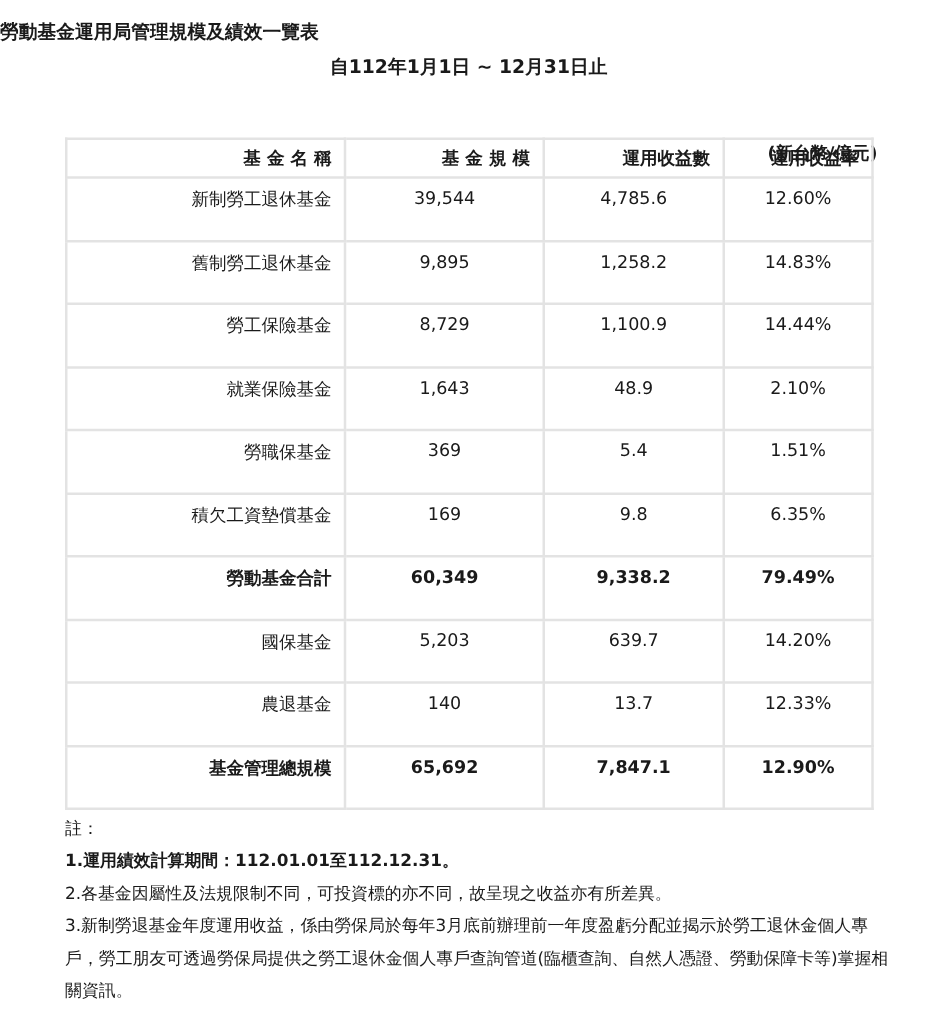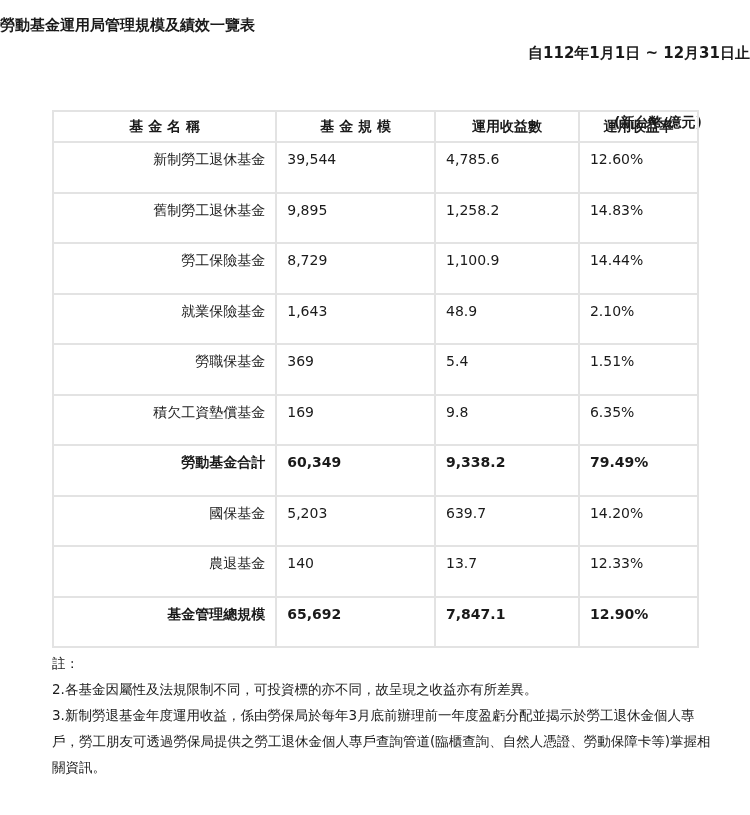--- a/index.html
+++ b/index.html
@@ -1,24 +1,24 @@
 <!DOCTYPE html>
 <html><head>
 <meta charset="utf-8">
 <style>
   html, body { margin:0; padding:0; background:#ffffff; }
   body { width:750px; height:815px; position:relative; font-family:"DejaVu Sans","Liberation Sans",sans-serif; color:#1a1a1a; overflow:hidden; }
   .title { position:absolute; left:0; width:750px; text-align:left; top:16px; font-size:15px; font-weight:bold; }
-  .subtitle { position:absolute; left:0; width:750px; text-align:right; top:44px; font-size:15px; font-weight:bold; }
+  .subtitle { position:absolute; left:0; width:750px; text-align:center; top:44px; font-size:15px; font-weight:bold; }
   .unit { position:absolute; right:48px; top:78px; font-size:14px; font-weight:bold;margin-top:36px; }
   table { position:absolute; left:52px; top:110px; width:647px; border-collapse:collapse; font-size:14px; }
   td, th { border:2px solid #e3e3e3; padding:0 10px;text-align:right; }
-  th { height:29px; font-weight:bold; font-size:14px; text-align:center; }
+  th { height:29px; font-weight:bold; font-size:14px; }
   td { height:40.5px; vertical-align:top; padding-top:8px; }
-  td.num { text-align:left;margin-left:28px; }
+  td.num { text-align:center;margin-left:28px; }
   tr.bold td { font-weight:bold; }
   col.c1 { width:180px; } col.c2 { width:128px; } col.c3 { width:116px; } col.c4 { width:96px; }
   .notes { position:absolute; left:52px; top:650px; width:660px; font-size:13.5px; line-height:26px; }
   .notes .head { margin-bottom:0; }
   .notes .n1 { font-weight:bold; }
 </style>
 </head>
 <body>
 
 <div class="title">勞動基金運用局管理規模及績效一覽表</div>
@@ -99,15 +99,16 @@
         <td>基金管理總規模</td>
         <td class="num">65,692</td>
         <td class="num">7,847.1</td>
         <td class="num">12.90%</td>
       </tr>
     </tbody>
 </table>
 
 <div class="notes">
   <div class="head">註：</div>
+  <div class="n1">1.運用績效計算期間：112.01.01至112.12.31。</div>
   <div>2.各基金因屬性及法規限制不同，可投資標的亦不同，故呈現之收益亦有所差異。</div>
   <div>3.新制勞退基金年度運用收益，係由勞保局於每年3月底前辦理前一年度盈虧分配並揭示於勞工退休金個人專戶，勞工朋友可透過勞保局提供之勞工退休金個人專戶查詢管道(臨櫃查詢、自然人憑證、勞動保障卡等)掌握相關資訊。</div>
 </div>
 
 </body></html>

